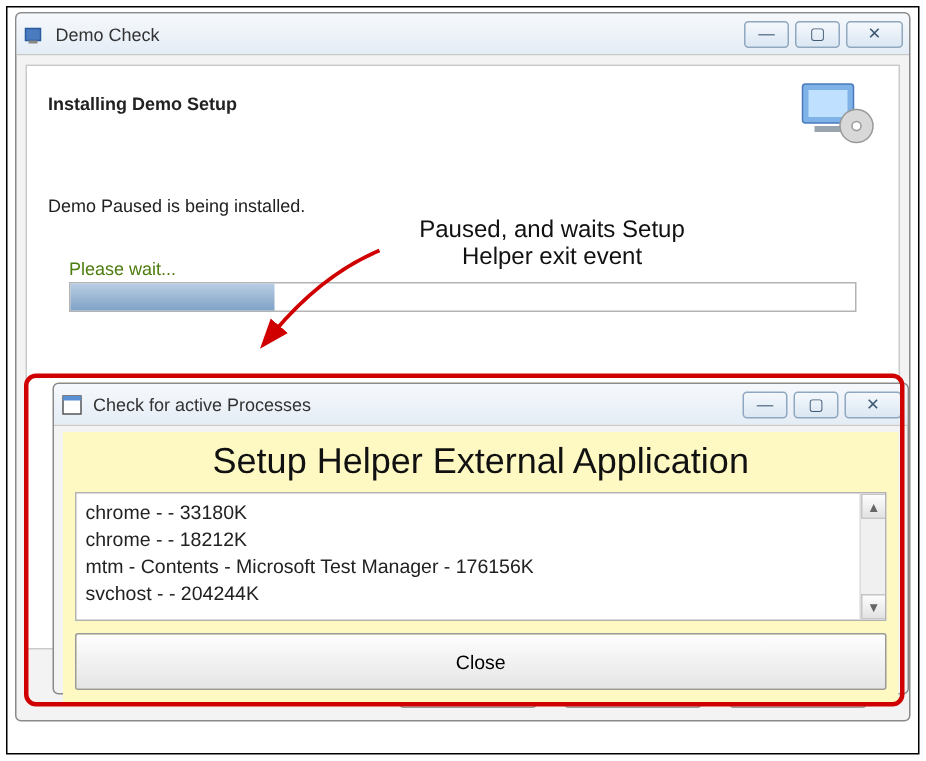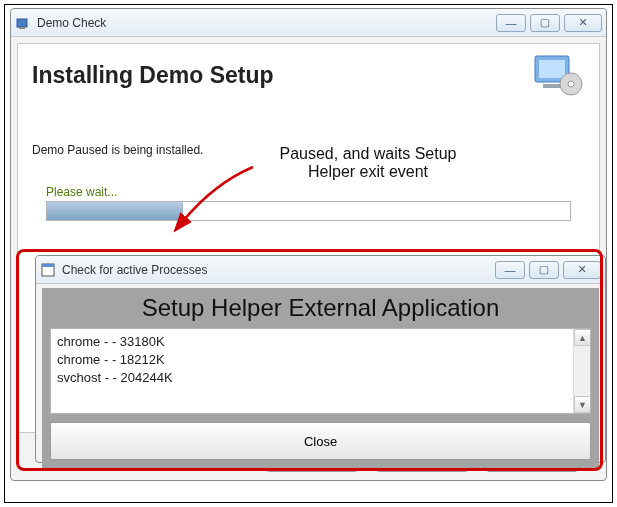--- a/index.html
+++ b/index.html
@@ -59,21 +59,21 @@
   }
   .win-btn.close { width: 38px; }
   .white-panel {
     background: #fff;
     border: 1px solid #c9c9c9;
     margin: 6px 6px 0 6px;
     padding: 10px 14px 50px 14px;
     height: 390px;
     position: relative;
   }
-  .heading { font-size: 23px; font-weight: bold; color: #222; margin: 8px 0 2px 0; }
+  .heading { font-size: 12px; font-weight: bold; color: #222; margin: 8px 0 2px 0; }
   .computer-art {
     position: absolute; right: 14px; top: 8px;
   }
   .status-line { margin-top: 54px; color: #222; }
   .please-wait { margin-top: 28px; margin-left: 14px; font-size: 12px; color: #4d7c0f; }
   .progress {
     margin: 2px 14px 0 14px;
     height: 20px;
     border: 1px solid #b4b4b4;
     background: #fff;
@@ -124,21 +124,21 @@
   }
   
   .sub-win {
     left: 18px; top: 250px;
     width: 571px;
     height: 208px;
     background: #f3f3f3;
     margin-left: 12px;
   }
   .sub-body {
-    background: #a3a3a3;
+    background: #fef9c3;
     margin: 4px 6px 6px 6px;
     border: 0;
     padding: 4px 8px 8px 8px;
   }
   .sub-heading {
     font-size: 24px;
     font-weight: 400;
     text-align: center;
     margin: 2px 0 6px 0;
     color: #111;
@@ -252,20 +252,21 @@
         <div class="win-btn">—</div>
         <div class="win-btn">▢</div>
         <div class="win-btn close">✕</div>
       </div>
     </div>
     <div class="sub-body">
       <div class="sub-heading">Setup Helper External Application</div>
       <div class="process-list">
         <div>chrome -  - 33180K</div>
         <div>chrome -  - 18212K</div>
+        <div>mtm - Contents - Microsoft Test Manager - 176156K</div>
         <div>svchost -  - 204244K</div>
         <div class="scrollbar">
           <div class="scroll-up">▲</div>
           <div class="scroll-down">▼</div>
         </div>
       </div>
       <div class="close-btn-row">
         <div class="close-btn">Close</div>
       </div>
     </div>

